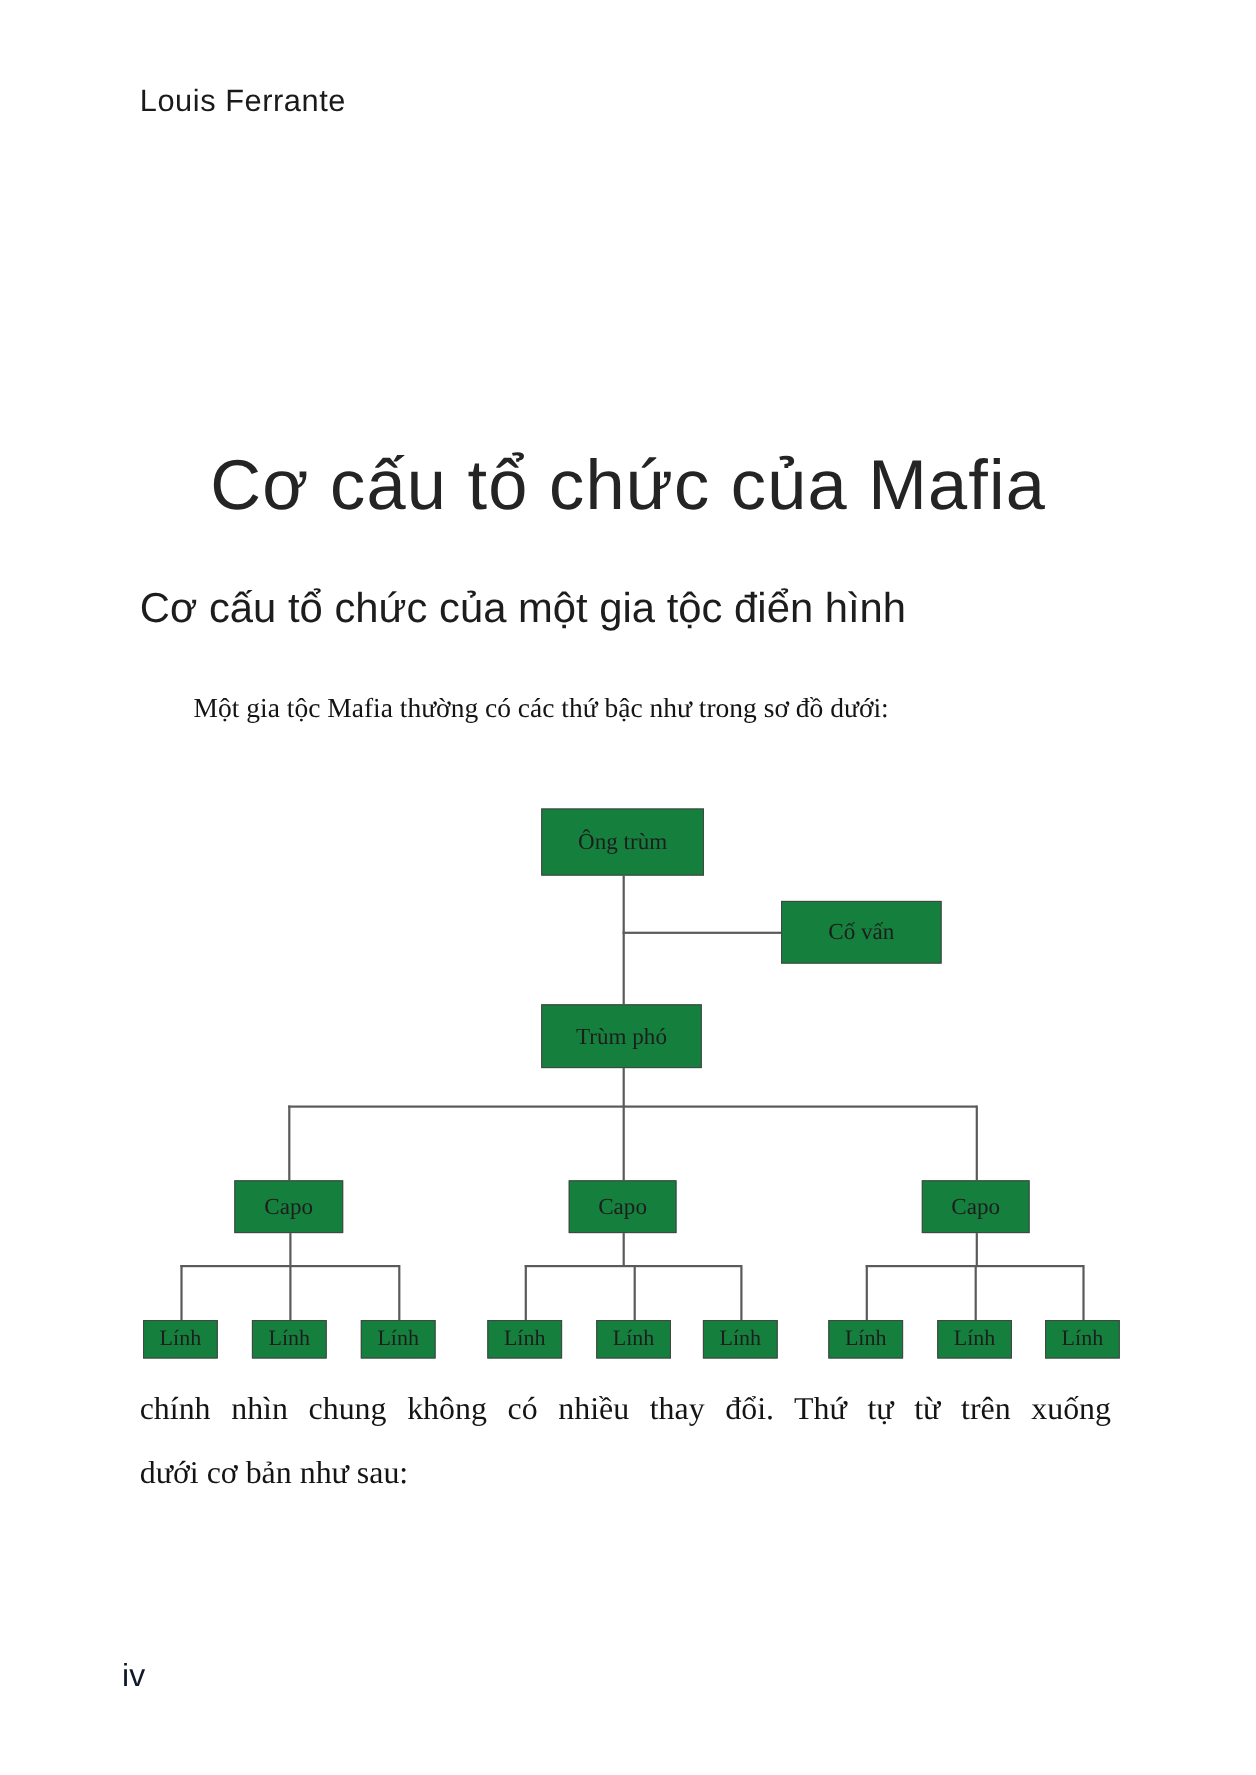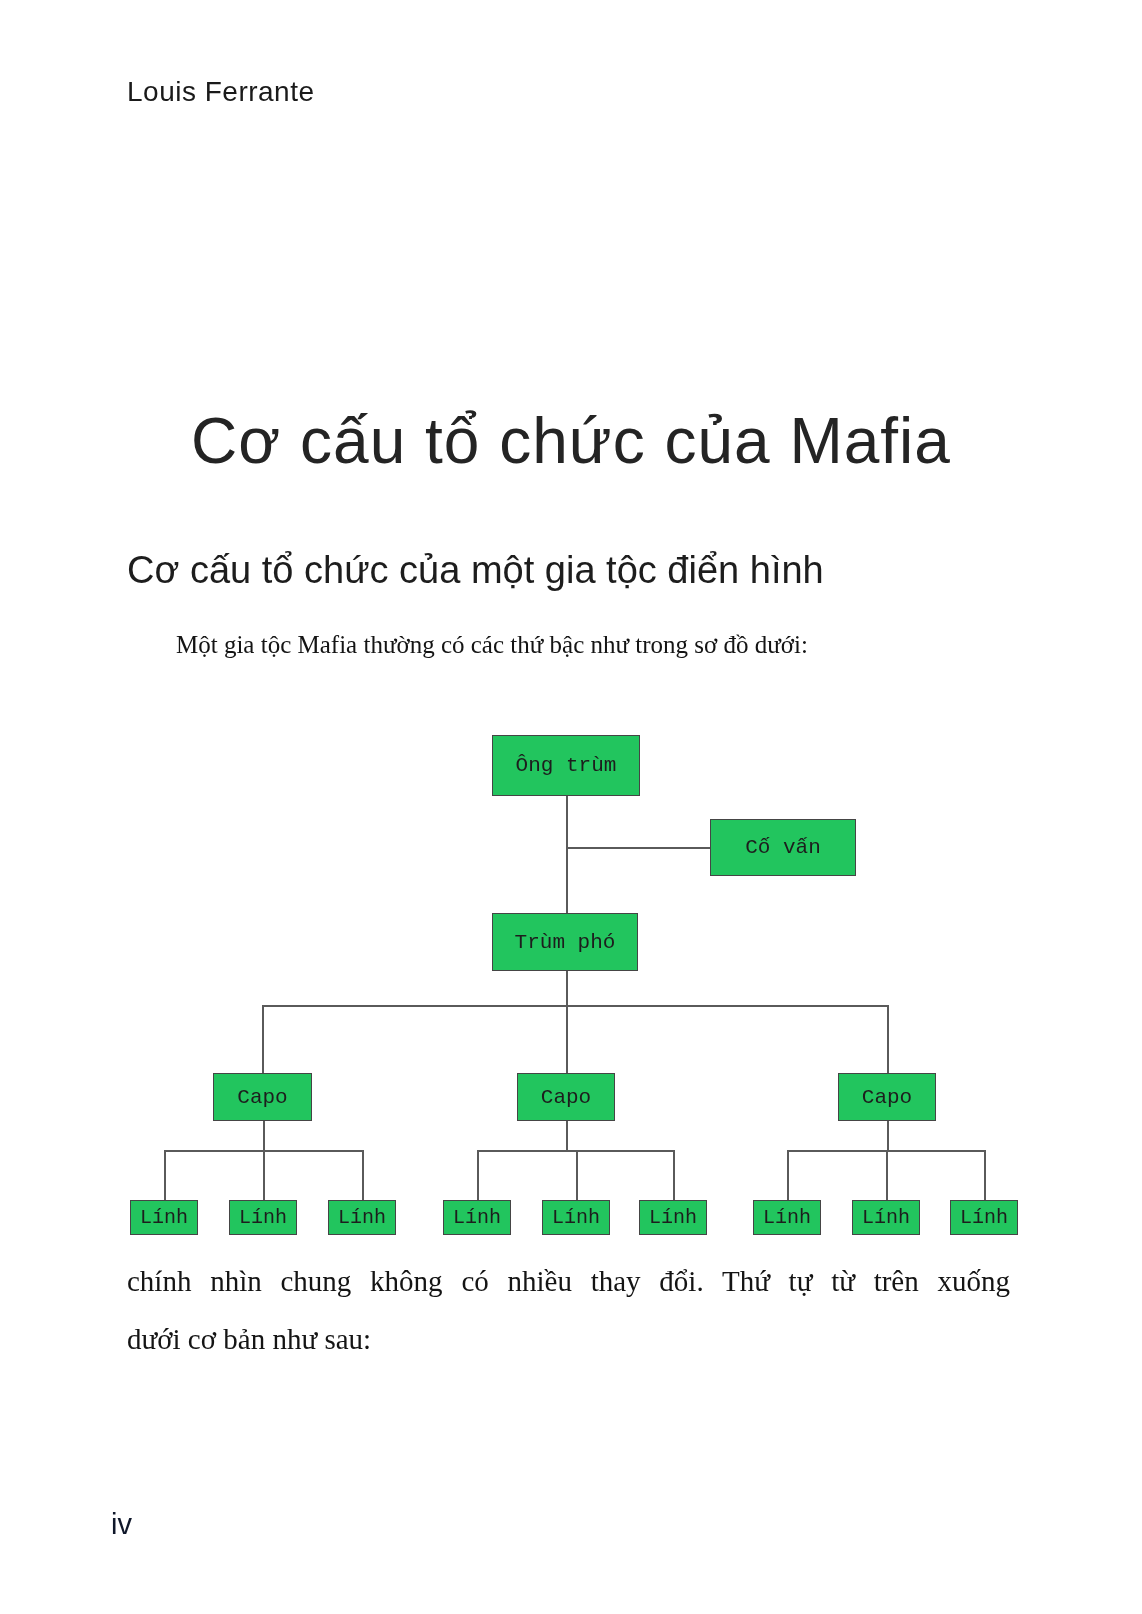--- a/index.html
+++ b/index.html
@@ -17,21 +17,21 @@
     font-size:28px;letter-spacing:0.5px;color:#1a1a1a;
     font-family:"Liberation Sans",sans-serif;
   }
   .chapter-title{
     position:absolute;left:0;top:404px;width:1142px;
     text-align:center;
     font-size:64px;font-weight:200;letter-spacing:1px;color:#242424;
     font-family:"Liberation Sans",sans-serif;
   }
   .section-heading{
-    position:absolute;left:127px;top:549px;
+    position:absolute;left:127px;top:532px;
     font-size:38px;font-weight:400;color:#1d1d1d;
     font-family:"Liberation Sans",sans-serif;
   }
   .intro-par{
     position:absolute;left:127px;top:625px;width:890px;
     font-family:"Liberation Serif",serif;
     font-size:25px;line-height:40px;color:#141414;
     text-indent:49px;
   }
   .closing-par{
@@ -44,24 +44,24 @@
   .page-number{
     position:absolute;left:111px;top:1508px;
     font-size:29px;color:#0f172a;
     font-family:"Liberation Sans",sans-serif;
   }
   
   .obox{
     position:absolute;
     box-sizing:border-box;
     border:1.5px solid #454545;
-    background:#22c55e;
+    background:#15803d;
     display:flex;align-items:center;justify-content:center;
     font-size:21px;color:#1d1d1d;
-    font-family:Liberation Mono, monospace;
+    font-family:Liberation Serif, serif;
   }
   .vl{position:absolute;width:1.5px;background:#5a5a5a;}
   .hl{position:absolute;height:1.5px;background:#5a5a5a;}
   .b-boss{left:492px;top:735px;width:148px;height:61px;}
   .b-consig{left:710px;top:819px;width:146px;height:57px;}
   .b-under{left:492px;top:913px;width:146px;height:58px;}
   .b-capo1{left:213px;top:1073px;width:99px;height:48px;}
   .b-capo2{left:517px;top:1073px;width:98px;height:48px;}
   .b-capo3{left:838px;top:1073px;width:98px;height:48px;}
   .b-sold{top:1200px;width:68px;height:35px;font-size:20px;}

